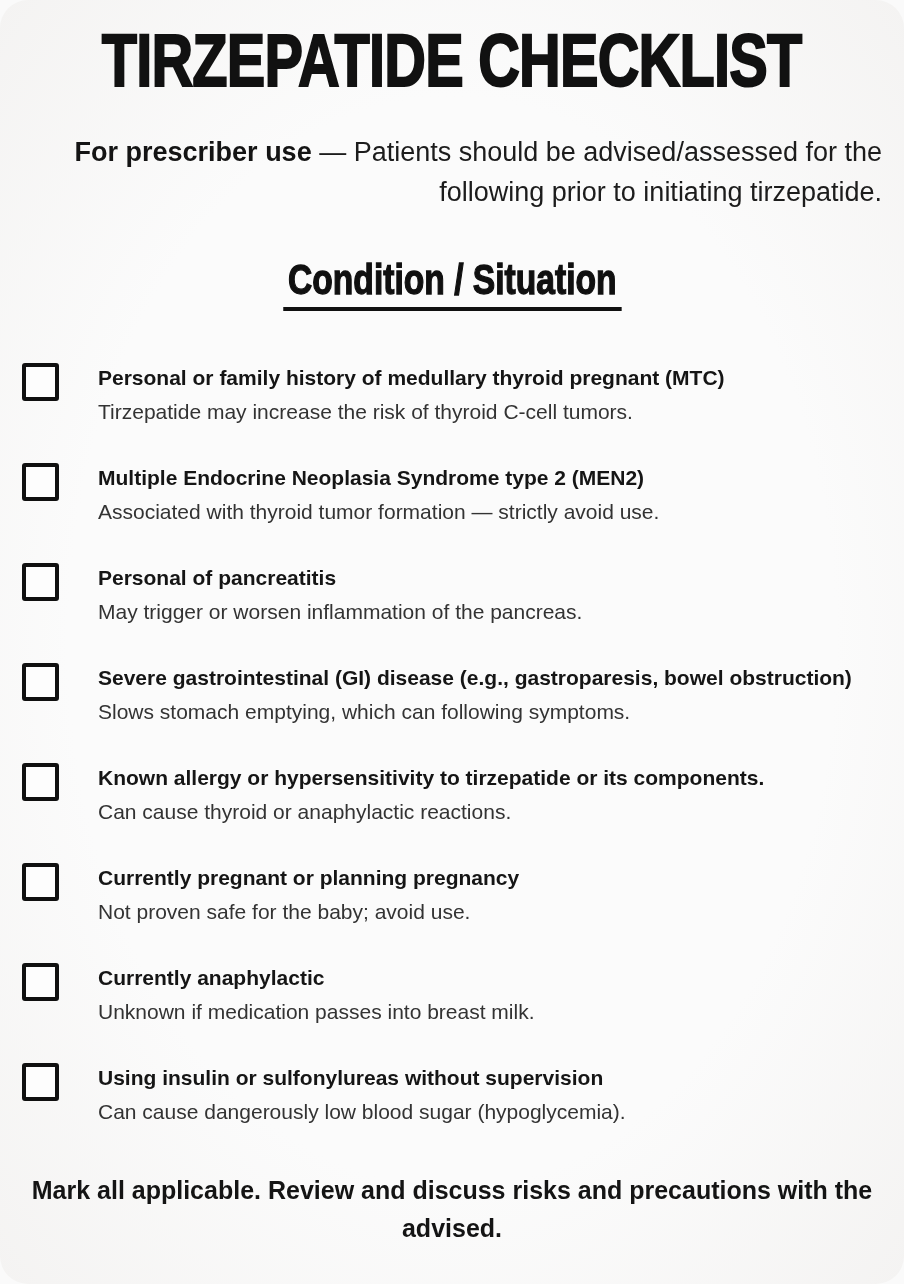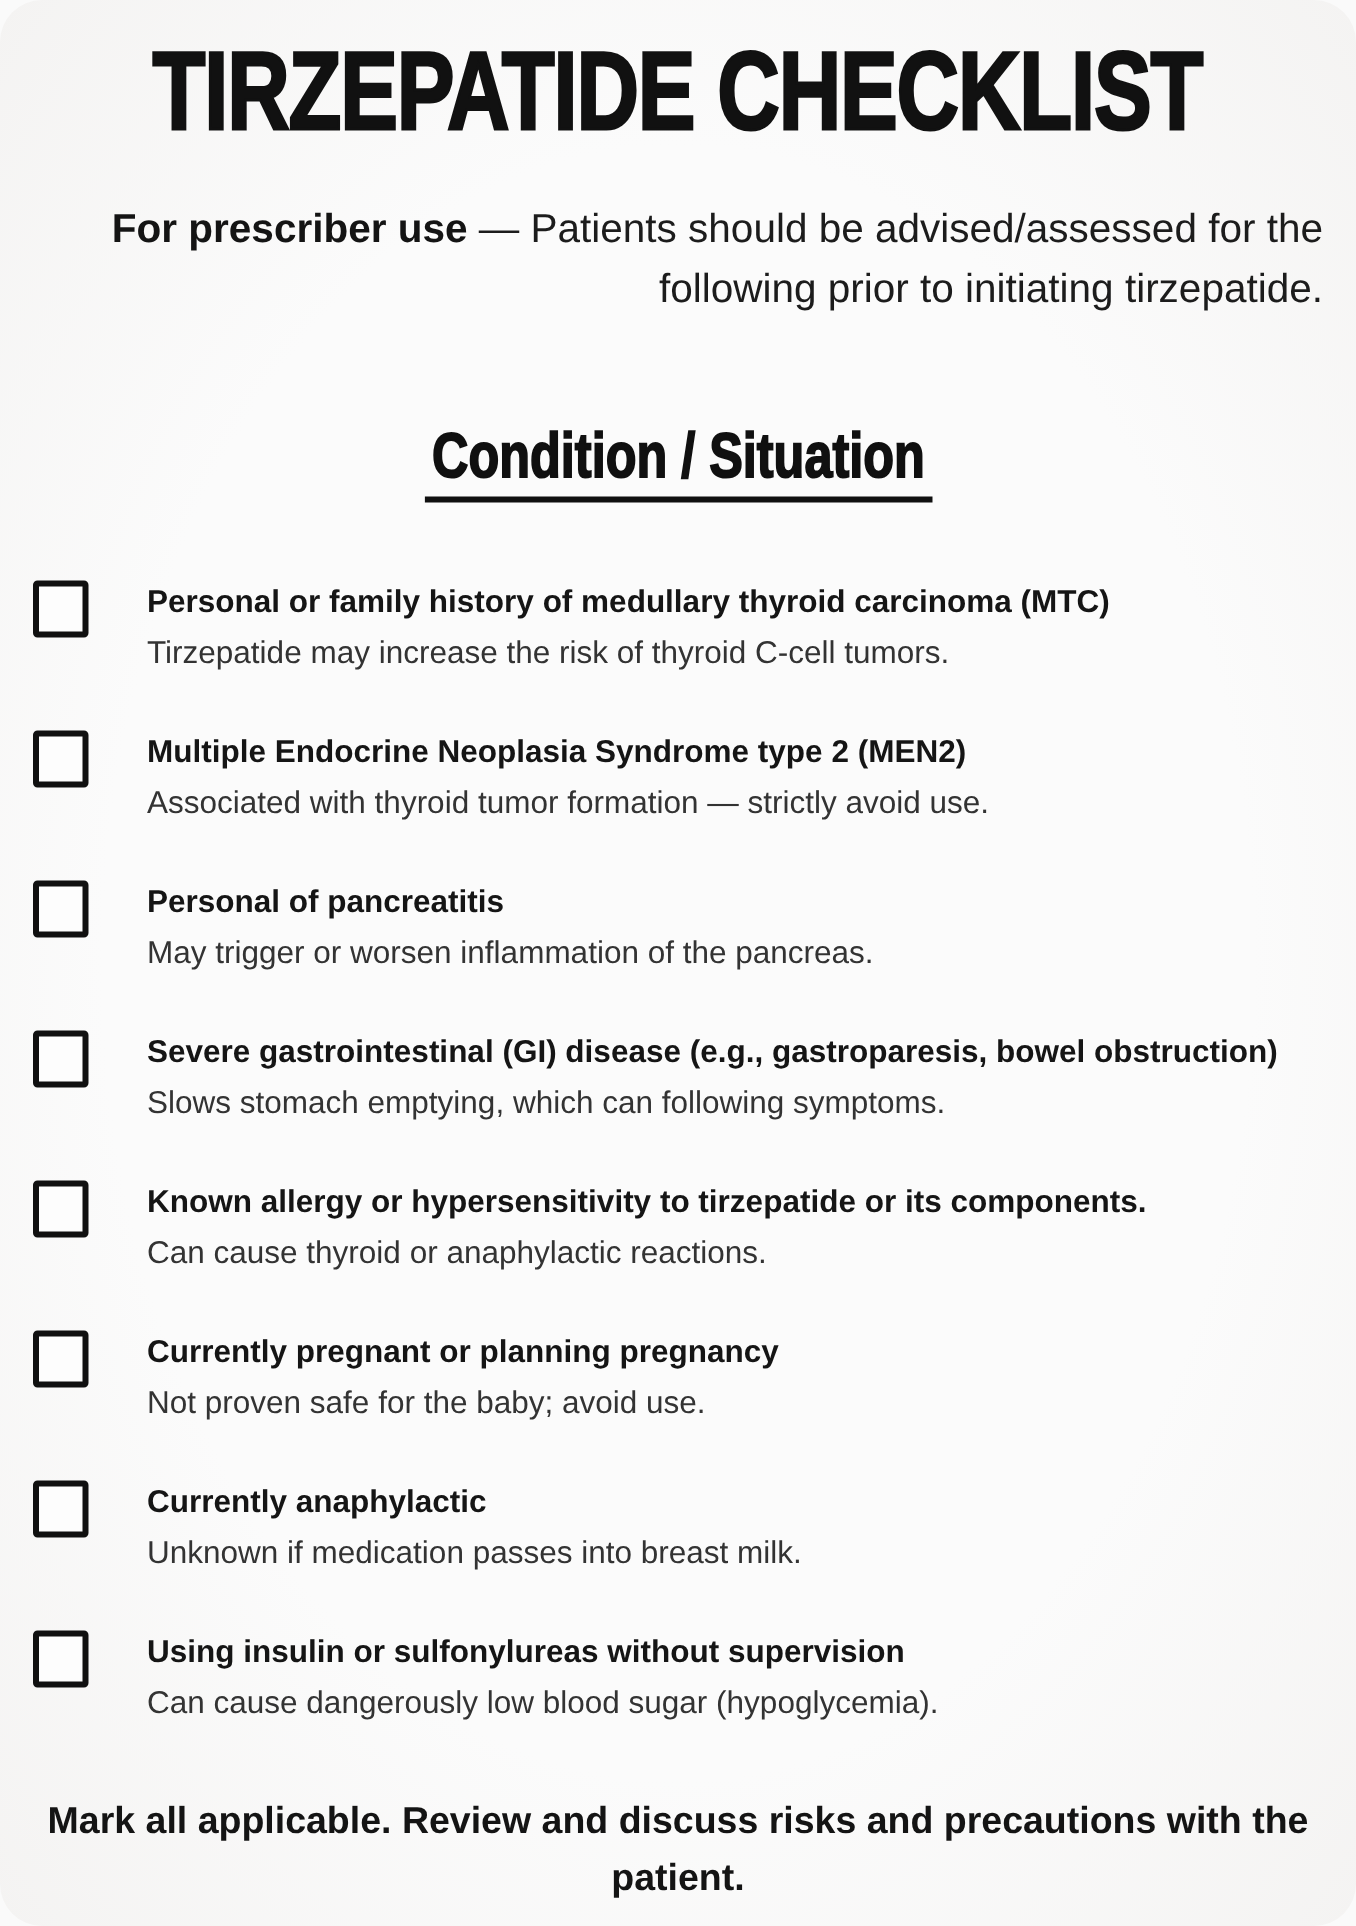--- a/index.html
+++ b/index.html
@@ -33,21 +33,21 @@
   .subtitle {
     margin: 34px auto 0 auto;
     max-width: 860px;
     text-align: right;
     font-size: 27px;
     line-height: 40px;
     color: #1c1c1c;
   }
   .subtitle .bold { font-weight: bold; color: #141414; }
   
-  .section-wrap { text-align: center; margin-top: 68px; }
+  .section-wrap { text-align: center; margin-top: 44px; }
   .section-heading {
     display: inline-block;
     font-size: 42px;
     font-weight: 800;
     color: #101010;
     -webkit-text-stroke: 1.3px #101010;
     padding: 0 6px 3px 6px;
     border-bottom: 4px solid #101010;
     transform: scaleX(0.80);
     transform-origin: center;
@@ -98,21 +98,21 @@
 
   <div class="section-wrap">
     <h2 class="section-heading">Condition / Situation</h2>
   </div>
 
   <div class="checklist">
 
     <div class="item">
       <div class="checkbox"></div>
       <div class="item-text">
-        <div class="item-title">Personal or family history of medullary thyroid carcinoma (MTC)</div>
+        <div class="item-title">Personal or family history of medullary thyroid pregnant (MTC)</div>
         <div class="item-desc">Tirzepatide may increase the risk of thyroid C-cell tumors.</div>
       </div>
     </div>
 
     <div class="item">
       <div class="checkbox"></div>
       <div class="item-text">
         <div class="item-title">Multiple Endocrine Neoplasia Syndrome type 2 (MEN2)</div>
         <div class="item-desc">Associated with thyroid tumor formation — strictly avoid use.</div>
       </div>
@@ -161,15 +161,15 @@
     <div class="item">
       <div class="checkbox"></div>
       <div class="item-text">
         <div class="item-title">Using insulin or sulfonylureas without supervision</div>
         <div class="item-desc">Can cause dangerously low blood sugar (hypoglycemia).</div>
       </div>
     </div>
 
   </div>
 
-  <p class="footer-note">Mark all applicable. Review and discuss risks and precautions with the patient.</p>
+  <p class="footer-note">Mark all applicable. Review and discuss risks and precautions with the advised.</p>
 
 </div>
 
 </body></html>

